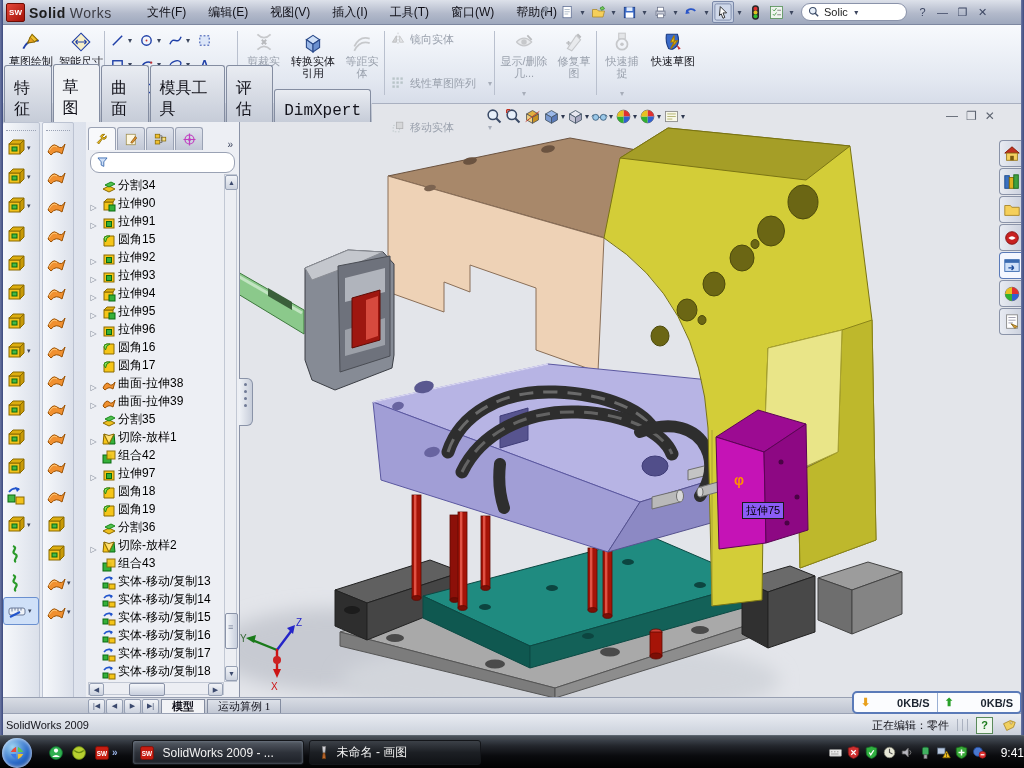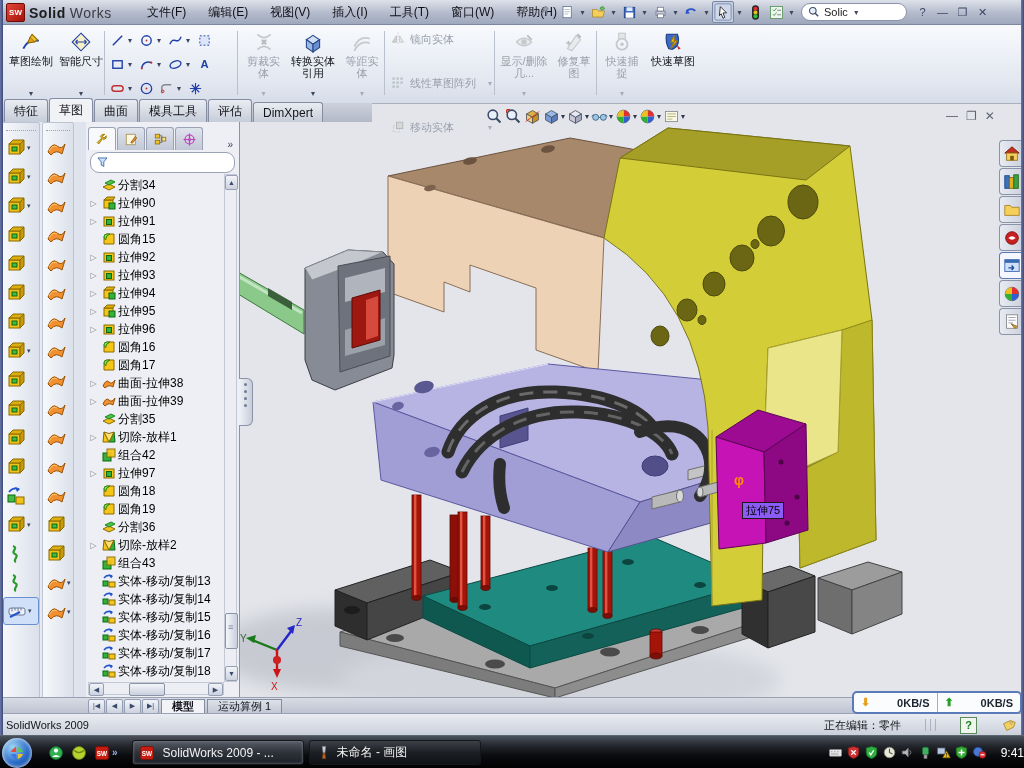--- a/index.html
+++ b/index.html
@@ -40,22 +40,22 @@
   .stackrow .sarrow{font-size:8px;color:#a7adb9;margin-left:auto;}
   #mini-grid{position:absolute;left:108px;top:4px;width:128px;}
   .mini-row{display:flex;align-items:center;height:24px;gap:1px;}
   .mini{width:19px;height:19px;display:flex;align-items:center;justify-content:center;}
   .mini-a{width:8px;font-size:8px;color:#3c465e;}
   #watermark{position:absolute;right:24px;top:18px;font-size:62px;font-style:italic;font-weight:bold;
     color:#d7dbe2;font-family:"DejaVu Serif",serif;line-height:60px;z-index:0;}
   
   #tabstrip{position:absolute;left:0;top:103px;width:372px;height:19px;z-index:22;
     background:linear-gradient(#ccd1dc,#b2b9c7);display:flex;align-items:flex-end;padding-left:4px;box-sizing:border-box;}
-  .rtab{font-size:12px;color:#14141c;background:linear-gradient(#e9ecf2,#c6ccd8);
-    border:1px solid #848da1;border-bottom:none;border-radius:3px 3px 0 0;padding:3px 9px 2px;margin-right:1px;}
+  .rtab{font-size:16px;color:#14141c;background:linear-gradient(#e9ecf2,#c6ccd8);
+    border:1px solid #848da1;border-bottom:none;border-radius:3px 3px 0 0;padding:12px 9px 2px;margin-right:1px;font-family:Liberation Mono, monospace;}
   .rtab.active{background:#f0f2f5;padding-bottom:3px;}
   
   #lefttools{position:absolute;left:0;top:122px;width:86px;height:575px;
     background:linear-gradient(90deg,#eef1f6,#dde2ec);z-index:10;}
   .ltcol{position:absolute;top:0;height:575px;border-radius:2px;background:linear-gradient(90deg,#f6f8fb,#dbe0ea);
     border:1px solid #bcc3d2;}
   .grip{height:6px;border-bottom:1px dotted #9aa2b4;margin:1px 3px 2px;}
   .ltitem{display:flex;align-items:center;justify-content:flex-start;height:29px;padding-left:3px;}
   .ltitem .la{font-size:7px;color:#3c465e;margin-left:1px;}
   .ltitem.hl{background:#cfe0f8;border:1px solid #6a90d0;border-radius:3px;height:26px;}
@@ -64,21 +64,21 @@
     border-right:1px solid #8a92a6;box-sizing:border-box;z-index:10;}
   #fm-tabs{display:flex;align-items:flex-end;height:26px;padding:2px 2px 0;gap:1px;}
   .fmtab{width:26px;height:22px;border:1px solid #9aa2b4;border-bottom:none;border-radius:3px 3px 0 0;
     background:linear-gradient(#dfe3ec,#c2c8d6);display:flex;align-items:center;justify-content:center;}
   .fmtab.active{background:#f8f9fb;}
   .fmmore{margin-left:auto;font-size:10px;color:#39415a;padding:0 4px;}
   #filterwrap{margin:2px 4px;height:19px;background:#fff;border:1px solid #9aa2b4;border-radius:9px;
     display:flex;align-items:center;padding:0 5px;gap:4px;}
   #filterwrap input{border:none;outline:none;width:100px;font-size:11px;background:transparent;}
   #tree-list{position:absolute;left:2px;top:54px;width:136px;height:508px;overflow:hidden;}
-  .tree-item{display:flex;align-items:center;height:18px;gap:2px;}
+  .tree-item{display:flex;align-items:flex-end;height:18px;gap:2px;}
   .tw{width:11px;font-size:8px;color:#808896;text-align:center;}
   .ticon{width:15px;height:15px;display:flex;align-items:center;justify-content:center;}
   .tlabel{font-size:12px;color:#000;white-space:nowrap;}
   
   .sb-btn{background:linear-gradient(#f2f4f8,#ccd2de);border:1px solid #96a0b4;border-radius:2px;
     color:#3c4a6e;font-size:7px;display:flex;align-items:center;justify-content:center;}
   #vscroll{position:absolute;right:2px;top:52px;width:13px;height:508px;background:#eceef3;border:1px solid #c2c8d4;box-sizing:border-box;}
   #vscroll .up{position:absolute;top:0;left:0;width:11px;height:13px;}
   #vscroll .dn{position:absolute;bottom:0;left:0;width:11px;height:13px;}
   #vthumb{position:absolute;left:0;top:438px;width:11px;height:34px;background:linear-gradient(90deg,#f4f6fa,#c8cfdd);
@@ -117,21 +117,21 @@
     background:linear-gradient(#d8dce4,#bcc2cf);border-top:1px solid #98a0b2;z-index:20;display:flex;align-items:center;}
   #mt-nav{display:flex;gap:1px;margin-left:88px;}
   #mt-nav .sb-btn{width:15px;height:13px;font-size:7px;}
   .mtab{font-size:11px;color:#10101a;background:linear-gradient(#dde1e9,#c2c8d4);border:1px solid #848da1;
     padding:0 10px;height:13px;line-height:13px;margin-left:2px;}
   .mtab.active{background:#f2f3f6;font-weight:bold;}
   
   #status{position:absolute;left:0;top:713px;width:1024px;height:22px;
     background:linear-gradient(#e9ecf2,#c9cfda);border-top:1px solid #9aa2b4;z-index:20;display:flex;align-items:center;}
   #status .lft{font-size:11px;color:#15151c;margin-left:6px;}
-  #status .rgt{margin-left:auto;display:flex;align-items:center;gap:24px;margin-right:8px;}
+  #status .rgt{margin-left:auto;display:flex;align-items:center;gap:8px;margin-right:8px;}
   #status .ed{font-size:11px;color:#15151c;}
   #status .seps{display:flex;gap:4px;}
   #status .seps i{display:block;width:1px;height:12px;background:#aab1bf;}
   .qmark{width:15px;height:15px;border:1px solid #5a8a5a;background:#eef6ee;color:#1a7a1a;
     font-size:11px;font-weight:bold;display:flex;align-items:center;justify-content:center;}
   
   #taskbar{position:absolute;left:0;top:735px;width:1024px;height:33px;z-index:50;
     background:linear-gradient(#4a525c,#23262c 30%,#0a0b0e 60%,#000);border-top:1px solid #5c6670;display:flex;align-items:center;}
   #startorb{width:30px;height:30px;border-radius:50%;margin-left:2px;position:relative;
     background:radial-gradient(circle at 35% 30%,#9fd4f2,#2a6ac8 55%,#123a80);box-shadow:inset 0 0 4px #fff;}
@@ -1482,21 +1482,21 @@
     </div>
   </div>
 
   <div id="modeltabs">
     <div id="mt-nav">
       <div class="sb-btn">|◀</div>
       <div class="sb-btn">◀</div>
       <div class="sb-btn">▶</div>
       <div class="sb-btn">▶|</div>
     </div>
-    <div id="mt-list" style="display:flex;align-items:flex-start;">
+    <div id="mt-list" style="display:flex;align-items:flex-start;font-family:Liberation Serif, serif;">
         <div class="mtab active">模型</div>
         <div class="mtab">运动算例 1</div>
       </div>
   </div>
 
   <div id="status">
     <span class="lft">SolidWorks 2009</span>
     <div class="rgt">
       <span class="ed">正在编辑：零件</span>
       <span class="seps">

